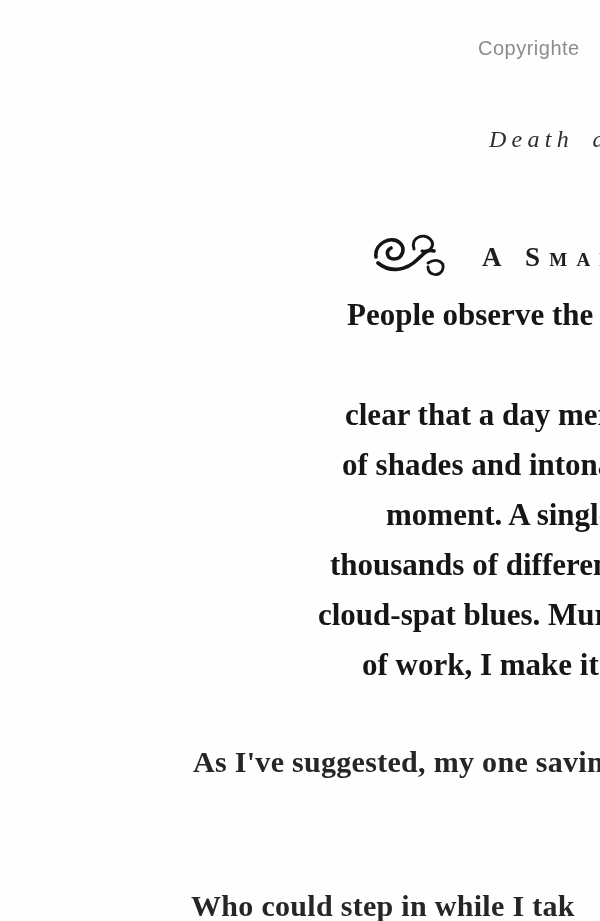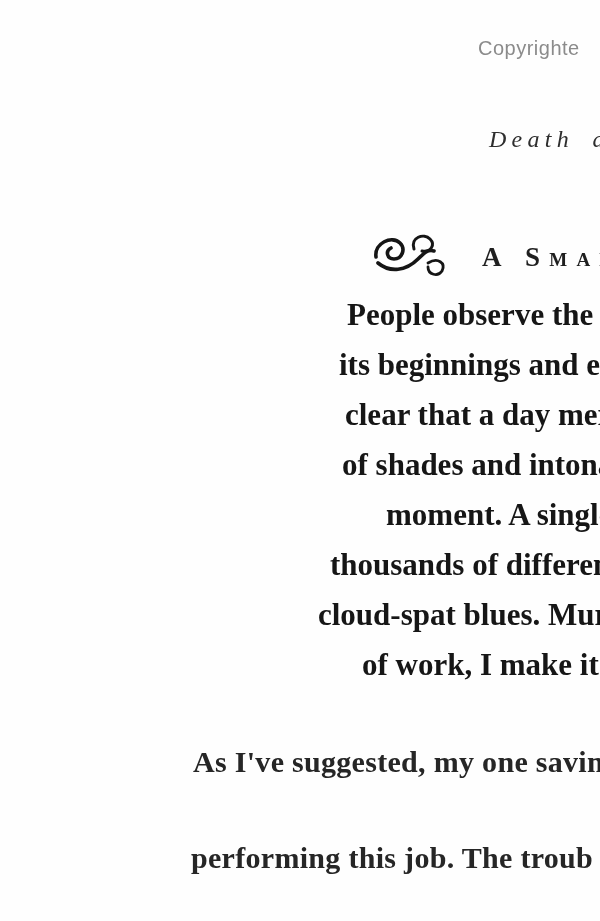--- a/index.html
+++ b/index.html
@@ -82,24 +82,23 @@
   <svg class="abs ornament" viewBox="0 0 80 46" fill="none" stroke="#151515" stroke-linecap="round">
     <path stroke-width="3.6" d="M6,24 C4,10 22,2 30,10 C36,16 32,26 24,26 C17,26 15,18 21,15"></path>
     <path stroke-width="3.0" d="M44,16 C40,4 54,0 60,6 C66,12 60,20 52,18"></path>
     <path stroke-width="2.8" d="M58,30 C68,24 76,30 72,38 C68,44 58,42 58,34"></path>
     <path stroke-width="3.6" d="M8,30 C20,40 36,38 48,26 C54,20 58,16 64,18"></path>
   </svg>
 
   <div class="abs section-heading">A Smal</div>
 
   <div class="abs theory-line t0">People observe the c</div>
-  <div class="abs theory-line t1">its beginnings and e</div>
   <div class="abs theory-line t2">clear that a day merg</div>
   <div class="abs theory-line t3">of shades and intona</div>
   <div class="abs theory-line t4">moment. A single</div>
   <div class="abs theory-line t5">thousands of differen</div>
   <div class="abs theory-line t6">cloud-spat blues. Mur</div>
   <div class="abs theory-line t7">of work, I make it a</div>
 
   <div class="abs body-line p0">As I've suggested, my one savin</div>
-  <div class="abs body-line p2">performing this job. The troub</div>
+  <div class="abs body-line p3">Who could step in while I tak</div>
 
 </div>
 
 </body></html>

